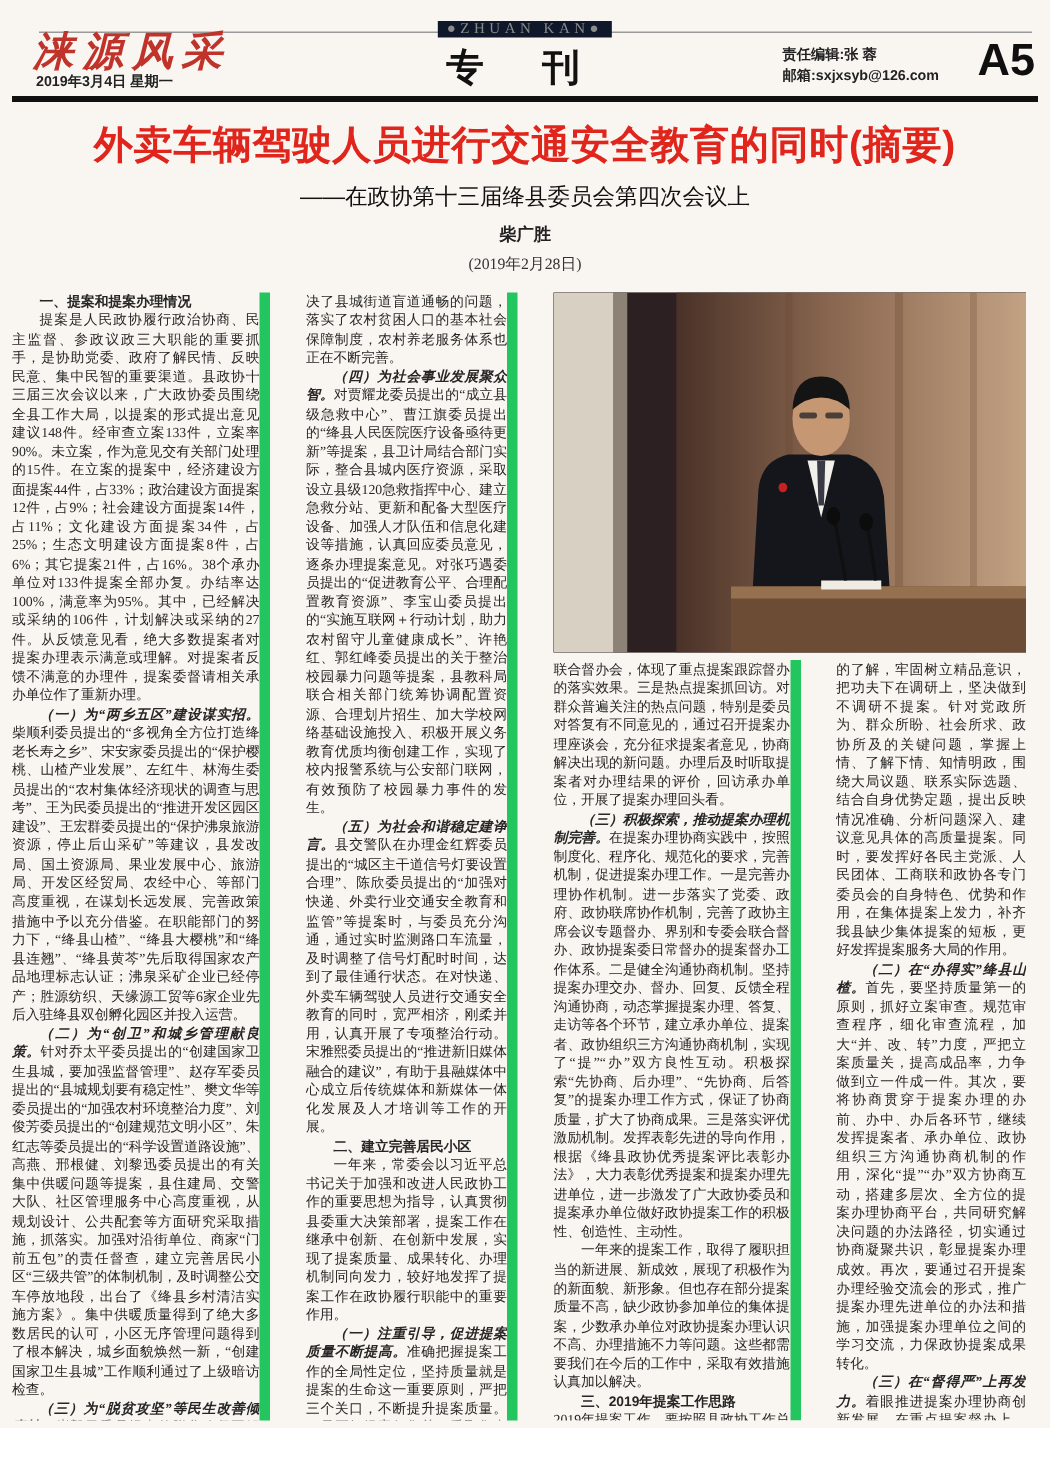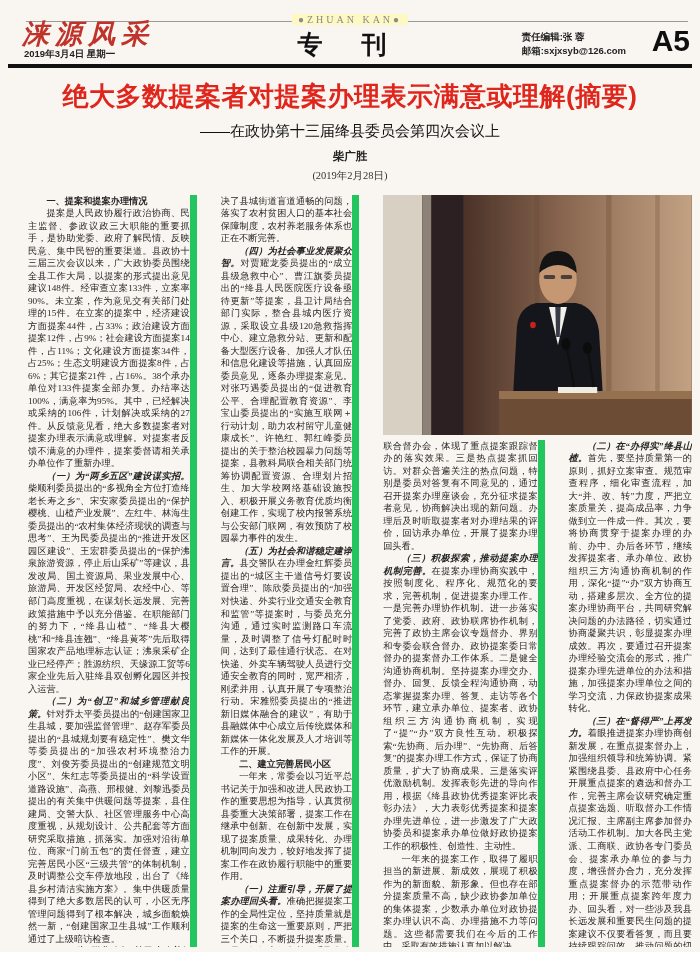--- a/index.html
+++ b/index.html
@@ -12,40 +12,40 @@
   .masthead{position:relative;height:56px;}
   .mast-rule-thin{position:absolute;top:15px;left:18px;right:4px;height:1px;background:#9a9a9a;}
   .paper-name{
     position:absolute;left:14px;top:10px;
     font-family:"DejaVu Serif",serif;font-style:italic;font-weight:bold;
     font-size:27px;letter-spacing:6px;color:#c0332b;
   }
   .date-line{position:absolute;left:16px;top:42px;font-size:9.5px;font-weight:bold;color:#222;}
   .zhuankan-en{
     position:absolute;left:50%;top:8px;transform:translateX(-50%);
-    background:#fef9c3;padding:0 6px;font-size:10px;color:#8a8a8a;letter-spacing:3px;
+    background:#0f172a;padding:0 6px;font-size:10px;color:#8a8a8a;letter-spacing:3px;
     font-family:"Liberation Serif",serif;
   }
   .zhuankan-cn{
     position:absolute;left:50%;top:22px;transform:translateX(-50%);
     font-size:25px;font-weight:bold;letter-spacing:16px;color:#111;white-space:nowrap;text-align:right;
   }
   .mast-right{position:absolute;right:66px;top:24px;text-align:left;font-size:9.5px;font-weight:bold;line-height:1.5;color:#222;}
   .page-no{position:absolute;right:2px;top:18px;font-size:30px;font-weight:bold;color:#0f0f0f;}
   .thick-rule{height:4px;background:#111;margin-top:2px;}
   
   .headline{ text-align:center;margin-top:12px; }
   .headline .t1,.headline .t2{
     color:#df251c;font-weight:bold;font-size:26px;line-height:1.25;letter-spacing:0.5px;
   }
   .subtitle{font-size:15px;font-weight:normal;margin-top:9px;color:#111;}
   .author{font-size:11.5px;font-weight:bold;margin-top:8px;color:#222;}
   .pubdate{font-size:10.5px;margin-top:5px;font-family:"Liberation Serif",serif;color:#333;}
   
-  .body{display:flex;gap:8px;margin-top:12px;height:752px;margin-left:20px;}
+  .body{display:flex;gap:8px;margin-top:12px;height:752px;}
   .col{
     width:165px;height:100%;overflow:hidden;text-align:justify;
     font-size:9.2px;line-height:1.36;color:#262626;
     font-family:"Liberation Serif",serif;
   }
   .col + .col, .right-block{border-left:7px solid #22c55e;padding-left:24px;margin-left:-8px;}
   .col{box-sizing:border-box;}
   .right-block{width:346px;box-sizing:border-box;display:flex;flex-direction:column;}
   .photo{width:100%;height:240px;background:#2e2024;flex:0 0 auto;}
   .photo svg{display:block;width:100%;height:100%;}
@@ -69,41 +69,41 @@
     <div class="zhuankan-cn">专 刊</div>
     <div class="mast-right">
       <div>责任编辑:张 蓉</div>
       <div>邮箱:sxjxsyb@126.com</div>
     </div>
     <div class="page-no">A5</div>
   </header>
   <div class="thick-rule"></div>
 
   <section class="headline">
-    <div class="t2">绝大多数提案者对提案办理表示满意或理解(摘要)</div>
+    <div class="t2">外卖车辆驾驶人员进行交通安全教育的同时(摘要)</div>
     <div class="subtitle">——在政协第十三届绛县委员会第四次会议上</div>
     <div class="author">柴广胜</div>
     <div class="pubdate">(2019年2月28日)</div>
   </section>
 
   <main class="body">
     <section class="col">
         <p class="heading">一、提案和提案办理情况</p>
         <p class="para">提案是人民政协履行政治协商、民主监督、参政议政三大职能的重要抓手，是协助党委、政府了解民情、反映民意、集中民智的重要渠道。县政协十三届三次会议以来，广大政协委员围绕全县工作大局，以提案的形式提出意见建议148件。经审查立案133件，立案率90%。未立案，作为意见交有关部门处理的15件。在立案的提案中，经济建设方面提案44件，占33%；政治建设方面提案12件，占9%；社会建设方面提案14件，占11%；文化建设方面提案34件，占25%；生态文明建设方面提案8件，占6%；其它提案21件，占16%。38个承办单位对133件提案全部办复。办结率达100%，满意率为95%。其中，已经解决或采纳的106件，计划解决或采纳的27件。从反馈意见看，绝大多数提案者对提案办理表示满意或理解。对提案者反馈不满意的办理件，提案委督请相关承办单位作了重新办理。</p>
         <p class="para"><b class="lead">（一）为“两乡五区”建设谋实招。</b>柴顺利委员提出的“多视角全方位打造绛老长寿之乡”、宋安家委员提出的“保护樱桃、山楂产业发展”、左红牛、林海生委员提出的“农村集体经济现状的调查与思考”、王为民委员提出的“推进开发区园区建设”、王宏群委员提出的“保护沸泉旅游资源，停止后山采矿”等建议，县发改局、国土资源局、果业发展中心、旅游局、开发区经贸局、农经中心、等部门高度重视，在谋划长远发展、完善政策措施中予以充分借鉴。在职能部门的努力下，“绛县山楂”、“绛县大樱桃”和“绛县连翘”、“绛县黄芩”先后取得国家农产品地理标志认证；沸泉采矿企业已经停产；胜源纺织、天缘源工贸等6家企业先后入驻绛县双创孵化园区并投入运营。</p>
         <p class="para"><b class="lead">（二）为“创卫”和城乡管理献良策。</b>针对乔太平委员提出的“创建国家卫生县城，要加强监督管理”、赵存军委员提出的“县城规划要有稳定性”、樊文华等委员提出的“加强农村环境整治力度”、刘俊芳委员提出的“创建规范文明小区”、朱红志等委员提出的“科学设置道路设施”、高燕、邢根健、刘黎迅委员提出的有关集中供暖问题等提案，县住建局、交警大队、社区管理服务中心高度重视，从规划设计、公共配套等方面研究采取措施，抓落实。加强对沿街单位、商家“门前五包”的责任督查，建立完善居民小区“三级共管”的体制机制，及时调整公交车停放地段，出台了《绛县乡村清洁实施方案》。集中供暖质量得到了绝大多数居民的认可，小区无序管理问题得到了根本解决，城乡面貌焕然一新，“创建国家卫生县城”工作顺利通过了上级暗访检查。</p>
         <p class="para"><b class="lead">（三）为“脱贫攻坚”等民生改善倾真情。</b>崔毅勇委员提出的脱贫攻坚要解决好丧失劳动能力贫困人群的问题、丁晓节、台伟英、李安科委员提出的整治红白喜事大操大办、范东旭委员提出的“妥善解决我县农村养老问题”、郭玉冰委员提出的“加强我县无障碍设施建设和管理”等提案，涉及保障和改善民生方方面面的问题，件件关乎人民群众的切身利益。关于整治红白喜事大操大办问题，县委王宏伟书记对县政协《关于加大乡风文明建设力度，倡导乡风文明新风尚的建议案》作了批示，有关部门已在抓紧落实。县民政局、住建局、扶贫开发中心等单位对委员提出的有关民生福祉的提案积极呼应，解</p>
       </section>
     <section class="col">
         <p class="para cont">决了县城街道盲道通畅的问题，落实了农村贫困人口的基本社会保障制度，农村养老服务体系也正在不断完善。</p>
         <p class="para"><b class="lead">（四）为社会事业发展聚众智。</b>对贾耀龙委员提出的“成立县级急救中心”、曹江旗委员提出的“绛县人民医院医疗设备亟待更新”等提案，县卫计局结合部门实际，整合县城内医疗资源，采取设立县级120急救指挥中心、建立急救分站、更新和配备大型医疗设备、加强人才队伍和信息化建设等措施，认真回应委员意见，逐条办理提案意见。对张巧遇委员提出的“促进教育公平、合理配置教育资源”、李宝山委员提出的“实施互联网＋行动计划，助力农村留守儿童健康成长”、许艳红、郭红峰委员提出的关于整治校园暴力问题等提案，县教科局联合相关部门统筹协调配置资源、合理划片招生、加大学校网络基础设施投入、积极开展义务教育优质均衡创建工作，实现了校内报警系统与公安部门联网，有效预防了校园暴力事件的发生。</p>
         <p class="para"><b class="lead">（五）为社会和谐稳定建诤言。</b>县交警队在办理金红辉委员提出的“城区主干道信号灯要设置合理”、陈欣委员提出的“加强对快递、外卖行业交通安全教育和监管”等提案时，与委员充分沟通，通过实时监测路口车流量，及时调整了信号灯配时时间，达到了最佳通行状态。在对快递、外卖车辆驾驶人员进行交通安全教育的同时，宽严相济，刚柔并用，认真开展了专项整治行动。宋雅熙委员提出的“推进新旧媒体融合的建议”，有助于县融媒体中心成立后传统媒体和新媒体一体化发展及人才培训等工作的开展。</p>
         <p class="heading">二、建立完善居民小区</p>
         <p class="para">一年来，常委会以习近平总书记关于加强和改进人民政协工作的重要思想为指导，认真贯彻县委重大决策部署，提案工作在继承中创新、在创新中发展，实现了提案质量、成果转化、办理机制同向发力，较好地发挥了提案工作在政协履行职能中的重要作用。</p>
-        <p class="para"><b class="lead">（一）注重引导，开展了提案办理回头看。</b>准确把握提案工作的全局性定位，坚持质量就是提案的生命这一重要原则，严把三个关口，不断提升提案质量。一是严把提案征集关。采取集中培训、个别交流、组织活动等多种形式对委员进行提案相关知识培训，提案委为委员提供向社会各界征集的提案线索，要求委员必须在进行深入调研的基础上撰写提案。二是严把重点提案筛选关。及时向政协委员传达中央、省委、市委、县委有关会议精神，助力委员围绕全县中心工作精准选题，从而使重点提案与党政中心工作相契合。三是严把立案审查关。对委员提交的提案进行严格的初审和复审。对未能立案的部分提案，经修改完善后继续提交。对不符合立案标准的提案，作为意见交有关部门处理。</p>
+        <p class="para"><b class="lead">（一）注重引导，促进提案质量不断提高。</b>准确把握提案工作的全局性定位，坚持质量就是提案的生命这一重要原则，严把三个关口，不断提升提案质量。一是严把提案征集关。采取集中培训、个别交流、组织活动等多种形式对委员进行提案相关知识培训，提案委为委员提供向社会各界征集的提案线索，要求委员必须在进行深入调研的基础上撰写提案。二是严把重点提案筛选关。及时向政协委员传达中央、省委、市委、县委有关会议精神，助力委员围绕全县中心工作精准选题，从而使重点提案与党政中心工作相契合。三是严把立案审查关。对委员提交的提案进行严格的初审和复审。对未能立案的部分提案，经修改完善后继续提交。对不符合立案标准的提案，作为意见交有关部门处理。</p>
       </section>
     <div class="right-block">
       <div class="photo">
         <svg viewBox="0 0 346 240" preserveAspectRatio="none">
           <defs>
             <linearGradient id="curtain" x1="0" y1="0" x2="1" y2="0">
               <stop offset="0" stop-color="#4a3228"></stop>
               <stop offset="0.45" stop-color="#8a6750"></stop>
               <stop offset="1" stop-color="#c2a283"></stop>
             </linearGradient>
@@ -135,20 +135,21 @@
       </div>
       <div class="right-cols">
         <section class="col">
             <p class="para cont">联合督办会，体现了重点提案跟踪督办的落实效果。三是热点提案抓回访。对群众普遍关注的热点问题，特别是委员对答复有不同意见的，通过召开提案办理座谈会，充分征求提案者意见，协商解决出现的新问题。办理后及时听取提案者对办理结果的评价，回访承办单位，开展了提案办理回头看。</p>
             <p class="para"><b class="lead">（三）积极探索，推动提案办理机制完善。</b>在提案办理协商实践中，按照制度化、程序化、规范化的要求，完善机制，促进提案办理工作。一是完善办理协作机制。进一步落实了党委、政府、政协联席协作机制，完善了政协主席会议专题督办、界别和专委会联合督办、政协提案委日常督办的提案督办工作体系。二是健全沟通协商机制。坚持提案办理交办、督办、回复、反馈全程沟通协商，动态掌握提案办理、答复、走访等各个环节，建立承办单位、提案者、政协组织三方沟通协商机制，实现了“提”“办”双方良性互动。积极探索“先协商、后办理”、“先协商、后答复”的提案办理工作方式，保证了协商质量，扩大了协商成果。三是落实评优激励机制。发挥表彰先进的导向作用，根据《绛县政协优秀提案评比表彰办法》，大力表彰优秀提案和提案办理先进单位，进一步激发了广大政协委员和提案承办单位做好政协提案工作的积极性、创造性、主动性。</p>
             <p class="para">一年来的提案工作，取得了履职担当的新进展、新成效，展现了积极作为的新面貌、新形象。但也存在部分提案质量不高，缺少政协参加单位的集体提案，少数承办单位对政协提案办理认识不高、办理措施不力等问题。这些都需要我们在今后的工作中，采取有效措施认真加以解决。</p>
             <p class="heading">三、2019年提案工作思路</p>
             <p class="para cont">2019年提案工作，要按照县政协工作总体要求，牢牢把握新时代人民政协工作的使命任务，充分发挥提案在助推党政决策贯彻落实中的重要作用，扎实履职、善作善成，体现“改革创新、奋发有为”大讨论的丰硕成果，以高质量的提案工作促进全县“两乡五区”建设和各项社会事业发展。</p>
           </section>
         <section class="col">
+            <p class="para cont">的了解，牢固树立精品意识，把功夫下在调研上，坚决做到不调研不提案。针对党政所为、群众所盼、社会所求、政协所及的关键问题，掌握上情、了解下情、知情明政，围绕大局议题、联系实际选题、结合自身优势定题，提出反映情况准确、分析问题深入、建议意见具体的高质量提案。同时，要发挥好各民主党派、人民团体、工商联和政协各专门委员会的自身特色、优势和作用，在集体提案上发力，补齐我县缺少集体提案的短板，更好发挥提案服务大局的作用。</p>
             <p class="para"><b class="lead">（二）在“办得实”绛县山楂。</b>首先，要坚持质量第一的原则，抓好立案审查。规范审查程序，细化审查流程，加大“并、改、转”力度，严把立案质量关，提高成品率，力争做到立一件成一件。其次，要将协商贯穿于提案办理的办前、办中、办后各环节，继续发挥提案者、承办单位、政协组织三方沟通协商机制的作用，深化“提”“办”双方协商互动，搭建多层次、全方位的提案办理协商平台，共同研究解决问题的办法路径，切实通过协商凝聚共识，彰显提案办理成效。再次，要通过召开提案办理经验交流会的形式，推广提案办理先进单位的办法和措施，加强提案办理单位之间的学习交流，力保政协提案成果转化。</p>
             <p class="para"><b class="lead">（三）在“督得严”上再发力。</b>着眼推进提案办理协商创新发展，在重点提案督办上，加强组织领导和统筹协调。紧紧围绕县委、县政府中心任务开展重点提案的遴选和督办工作，完善主席会议研究确定重点提案选题、听取督办工作情况汇报、主席副主席参加督办活动工作机制。加大各民主党派、工商联、政协各专门委员会、提案承办单位的参与力度，增强督办合力，充分发挥重点提案督办的示范带动作用；开展重点提案跨年度力办、回头看，对一些涉及我县长远发展和重要民生问题的提案建议不仅要看答复，而且要持续跟踪问效，推动问题的切实解决；在现有提案办理评价机制基础上，探索建立政协提案智库，开展提案质量和办理质量的双向评价和第三方评估工作；加大提案宣传力度，开辟经常性、互动性专栏，选登提案建议及办理成效，自觉接受新闻媒体和社会监督。</p>
           </section>
       </div>
     </div>
   </main>
 
 </div>
 
 </body></html>

